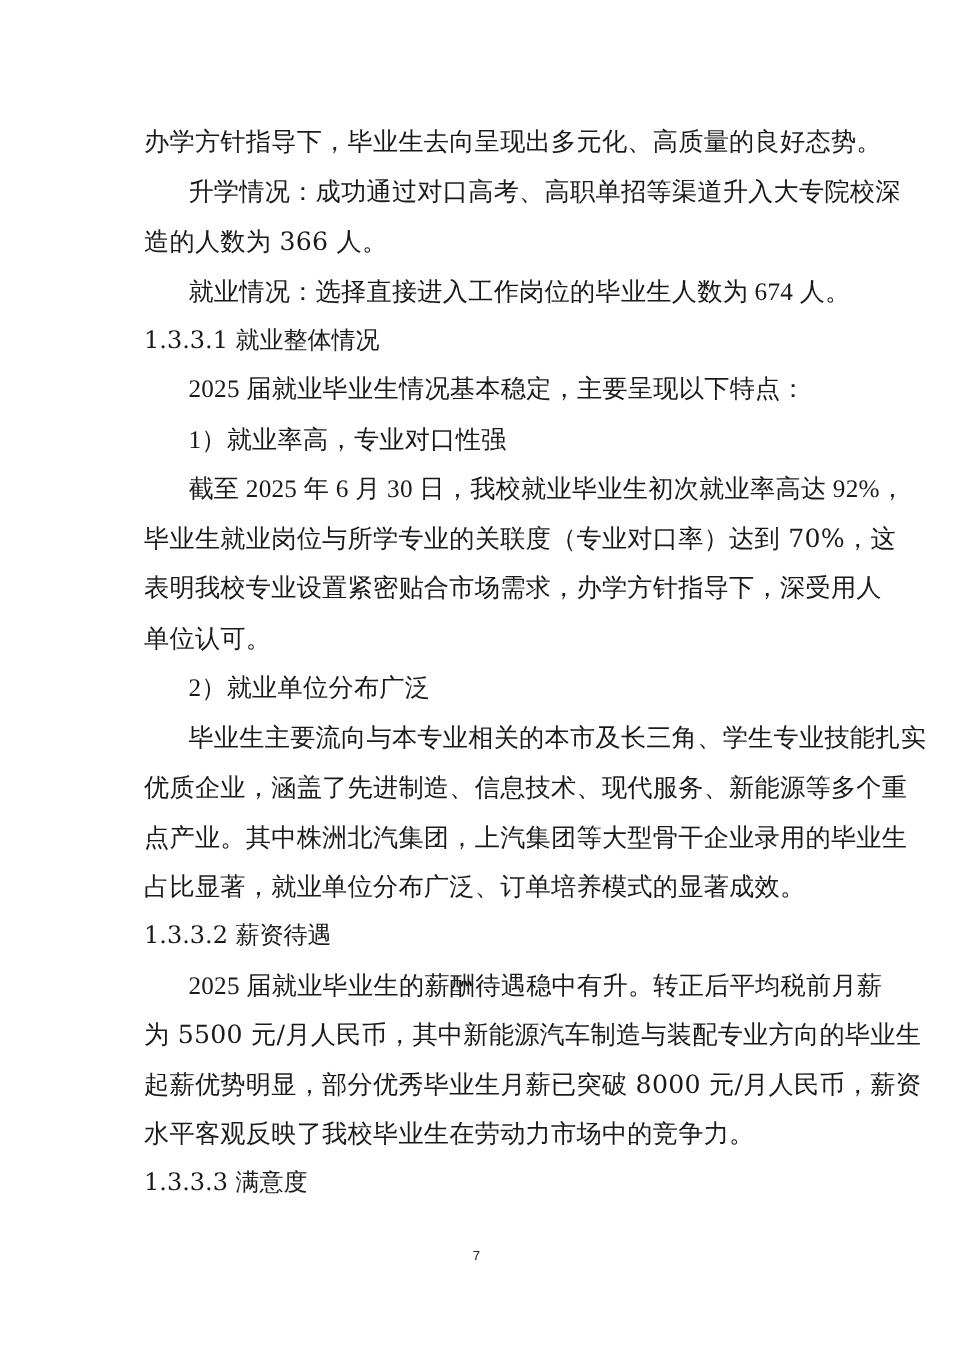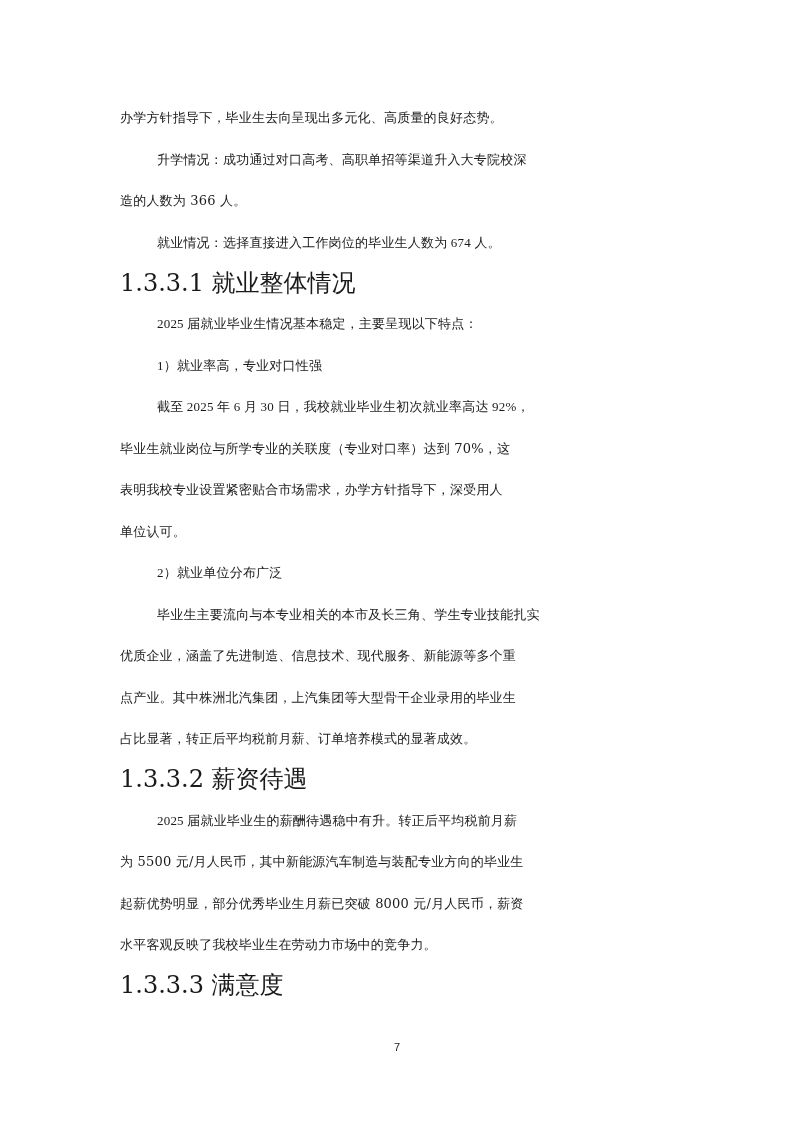--- a/index.html
+++ b/index.html
@@ -1,22 +1,22 @@
 <!DOCTYPE html>
 <html><head>
 <meta charset="utf-8">
 <style>
   html, body { margin: 0; padding: 0; background: #ffffff; }
   body { width: 794px; height: 1123px; position: relative; overflow: hidden;
          font-family: "DejaVu Serif", "Liberation Serif", serif; color: #1a1a1a; }
   .page { position: absolute; left: 120px; top: 98px; width: 554px; }
-  .line { position: absolute; left: 0; white-space: nowrap; font-size: 13px; line-height: 24px;
+  .line { position: absolute; left: 0; white-space: nowrap; font-size: 21px; line-height: 24px;
           letter-spacing: 0.2px; }
   .indent { left: 37px; font-family: Liberation Serif, serif; }
-  .heading { font-family: "DejaVu Serif", "Liberation Serif", serif; font-size: 24px; letter-spacing: 0px; }
+  .heading { font-family: "DejaVu Serif", "Liberation Serif", serif; font-size: 20px; letter-spacing: 0px; }
   .page-number { position: absolute; left: 0; width: 794px; top: 1041px; text-align: center;
                  font-family: "Liberation Sans", sans-serif; font-size: 11px; color: #222; }
 </style>
 </head>
 <body>
 
 <div class="page">
   <div class="line" style="top:8px">办学方针指导下，毕业生去向呈现出多元化、高质量的良好态势。</div>
   <div class="line indent" style="top:50px">升学情况：成功通过对口高考、高职单招等渠道升入大专院校深</div>
   <div class="line" style="top:91px">造的人数为 366 人。</div>
@@ -25,21 +25,21 @@
   <div class="line indent" style="top:214px">2025 届就业毕业生情况基本稳定，主要呈现以下特点：</div>
   <div class="line indent" style="top:256px">1）就业率高，专业对口性强</div>
   <div class="line indent" style="top:297px">截至 2025 年 6 月 30 日，我校就业毕业生初次就业率高达 92%，</div>
   <div class="line" style="top:339px">毕业生就业岗位与所学专业的关联度（专业对口率）达到 70%，这</div>
   <div class="line" style="top:380px">表明我校专业设置紧密贴合市场需求，办学方针指导下，深受用人</div>
   <div class="line" style="top:422px">单位认可。</div>
   <div class="line indent" style="top:463px">2）就业单位分布广泛</div>
   <div class="line indent" style="top:505px">毕业生主要流向与本专业相关的本市及长三角、学生专业技能扎实</div>
   <div class="line" style="top:546px">优质企业，涵盖了先进制造、信息技术、现代服务、新能源等多个重</div>
   <div class="line" style="top:588px">点产业。其中株洲北汽集团，上汽集团等大型骨干企业录用的毕业生</div>
-  <div class="line" style="top:629px">占比显著，转正后平均税前月薪、订单培养模式的显著成效。</div>
+  <div class="line" style="top:629px">占比显著，就业单位分布广泛、订单培养模式的显著成效。</div>
   <div class="line heading" style="top:669px">1.3.3.2 薪资待遇</div>
   <div class="line indent" style="top:711px">2025 届就业毕业生的薪酬待遇稳中有升。转正后平均税前月薪</div>
   <div class="line" style="top:752px">为 5500 元/月人民币，其中新能源汽车制造与装配专业方向的毕业生</div>
   <div class="line" style="top:794px">起薪优势明显，部分优秀毕业生月薪已突破 8000 元/月人民币，薪资</div>
   <div class="line" style="top:835px">水平客观反映了我校毕业生在劳动力市场中的竞争力。</div>
   <div class="line heading" style="top:875px">1.3.3.3 满意度</div>
 </div>
 
 <div class="page-number">7</div>
 

